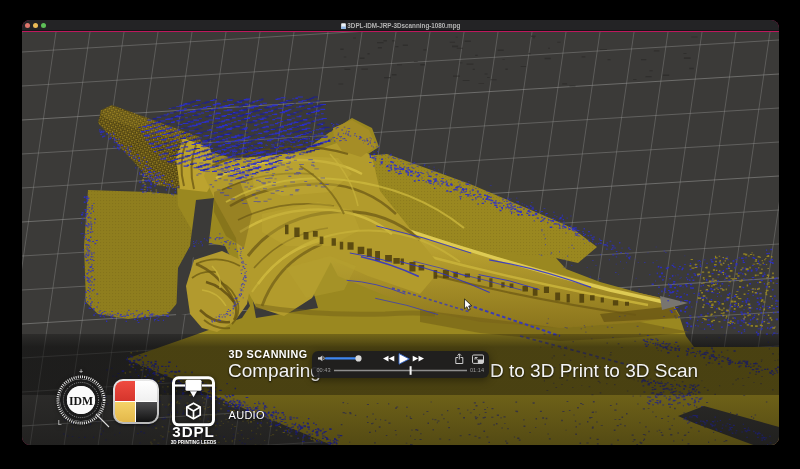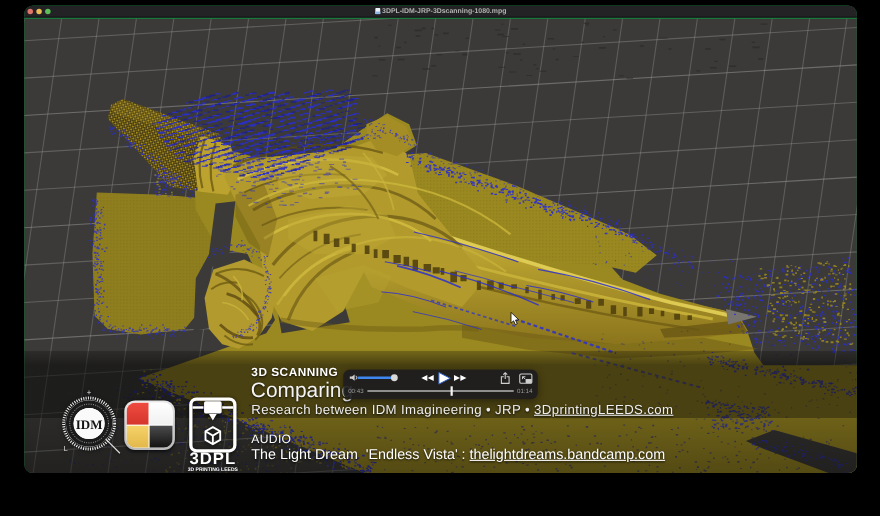--- a/index.html
+++ b/index.html
@@ -1,15 +1,15 @@
 <!DOCTYPE html>
 <html><head><meta charset="utf-8"><style>
 *{margin:0;padding:0;box-sizing:border-box}
 body{width:800px;height:469px;background:#000;font-family:"Liberation Sans",sans-serif;overflow:hidden;position:relative}
-#win{position:absolute;left:22px;top:5px;width:757px;height:425.4px;border-radius:8px;overflow:hidden;background:#15803d}
+#win{position:absolute;left:22px;top:20px;width:757px;height:425.4px;border-radius:8px;overflow:hidden;background:#be185d}
 #tbar{position:absolute;left:0;top:0;width:100%;height:11.4px;background:#232325;border-bottom:1px solid #161617}
 .tl{position:absolute;top:3.3px;width:5px;height:5px;border-radius:50%}
 #title{position:absolute;top:0;left:0;width:100%;height:11.4px;text-align:center;font-size:6.3px;font-weight:700;color:#b4b4b4;line-height:12.4px;letter-spacing:0}
 .band{position:absolute;left:0;top:313.5px;width:100%;height:61.5px;background:linear-gradient(rgba(5,5,5,0.26),rgba(5,5,5,0.54) 13px,rgba(5,5,5,0.54))}
 .band2{position:absolute;left:0;top:375px;width:100%;height:51px;background:linear-gradient(rgba(6,6,6,0.30),rgba(6,6,6,0.48))}
 .t{position:absolute;color:#fff;text-shadow:0 1px 2px rgba(0,0,0,0.85);white-space:nowrap}
 </style></head><body>
 <div id="win">
 <svg width="757" height="414" viewBox="0 0 757 414" style="position:absolute;left:0;top:12.4px">
       <defs>
@@ -172,23 +172,22 @@
 <div class="tl" style="left:2.7px;background:#e0756c"></div>
 <div class="tl" style="left:10.8px;background:#ecbc56"></div>
 <div class="tl" style="left:18.9px;background:#5dbf57"></div>
 <div id="title"><svg width="5" height="6.2" viewBox="0 0 6 7.4" style="vertical-align:-1px">
           <rect x="0.2" y="0.2" width="5.6" height="7" rx="1" fill="#eef3f8"></rect>
           <rect x="0.2" y="4.1" width="5.6" height="3.1" rx="0.8" fill="#8fb7e8"></rect>
         </svg> 3DPL-IDM-JRP-3Dscanning-1080.mpg</div>
 </div>
 <div class="t" style="left:206.5px;top:328px;font-size:10.75px;font-weight:700;letter-spacing:0.45px">3D SCANNING</div>
 <div class="t" style="left:206px;top:340px;font-size:19px;color:#f4f4f4">Comparing</div>
-<div class="t" style="left:206.5px;top:360px;font-size:12px;letter-spacing:0.35px;color:#efefef">Research between IDM Imagineering • JRP • <span style="text-decoration:underline">3DprintingLEEDS.com</span></div>
+<div class="t" style="left:468px;top:340px;font-size:19px;color:#f4f4f4">D to 3D Print to 3D Scan</div>
 <div class="t" style="left:206.5px;top:388.5px;font-size:11px;font-weight:400;letter-spacing:0.3px">AUDIO</div>
-<div class="t" style="left:206.5px;top:400px;font-size:13px">The Light Dream&nbsp; 'Endless Vista' : <span style="text-decoration:underline">thelightdreams.bandcamp.com</span></div>
 <div style="position:absolute;left:290px;top:331px;width:177px;height:27px;border-radius:6px;background:rgba(29,29,31,0.93);box-shadow:0 2px 8px rgba(0,0,0,0.4)">
       <svg width="177" height="27" viewBox="0 0 177 27" style="position:absolute;left:0;top:0">
         <path d="M6 6.2 L8 6.2 L10.4 4.4 L10.4 10.2 L8 8.4 L6 8.4 z" fill="#cfcfcf"></path>
         <path d="M11.6 5.6 q 1.3 1.7 0 3.4" stroke="#cfcfcf" stroke-width="0.9" fill="none"></path>
         <line x1="14" y1="7.4" x2="46" y2="7.4" stroke="#3e86f0" stroke-width="2.2" stroke-linecap="round"></line>
         <circle cx="46.5" cy="7.4" r="3.1" fill="#d8d8d8"></circle>
         <path d="M76.5 4.8 L71 7.6 L76.5 10.4 z M82.3 4.8 L76.8 7.6 L82.3 10.4 z" fill="#fff"></path>
         <path d="M87 2.6 L97.3 7.9 L87 13.2 z" fill="#ffffff" stroke="#2e5fc0" stroke-width="0.9" stroke-linejoin="round"></path>
         <path d="M100.7 4.8 L106.2 7.6 L100.7 10.4 z M106.5 4.8 L112 7.6 L106.5 10.4 z" fill="#fff"></path>
         <g stroke="#cfcfcf" stroke-width="1" fill="none">

